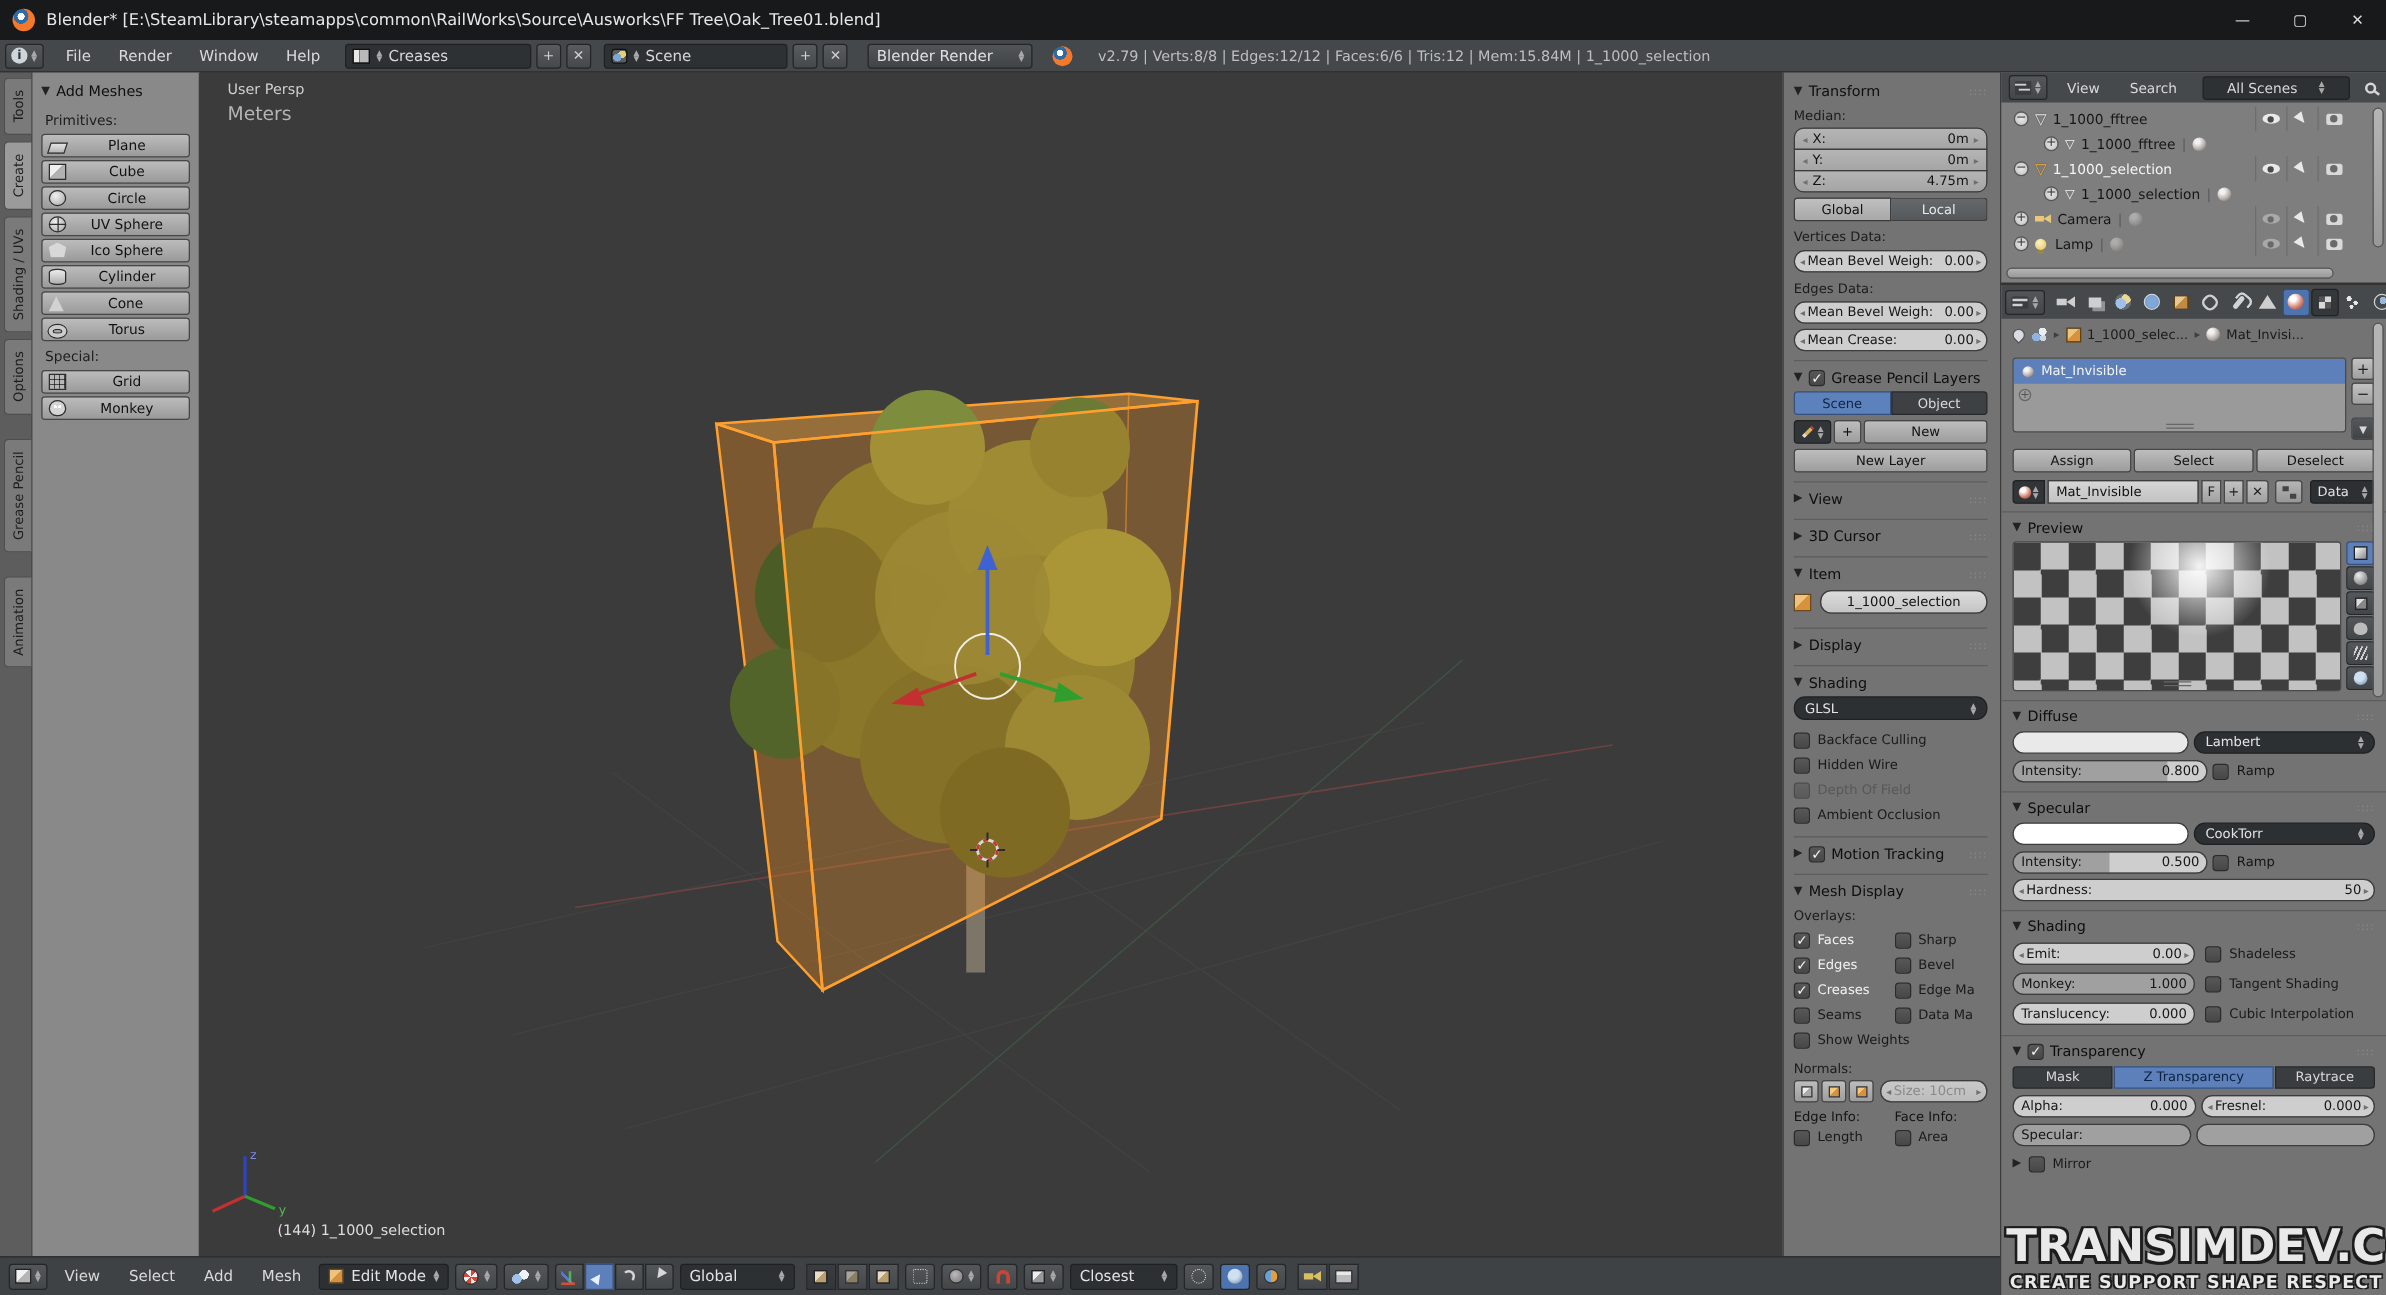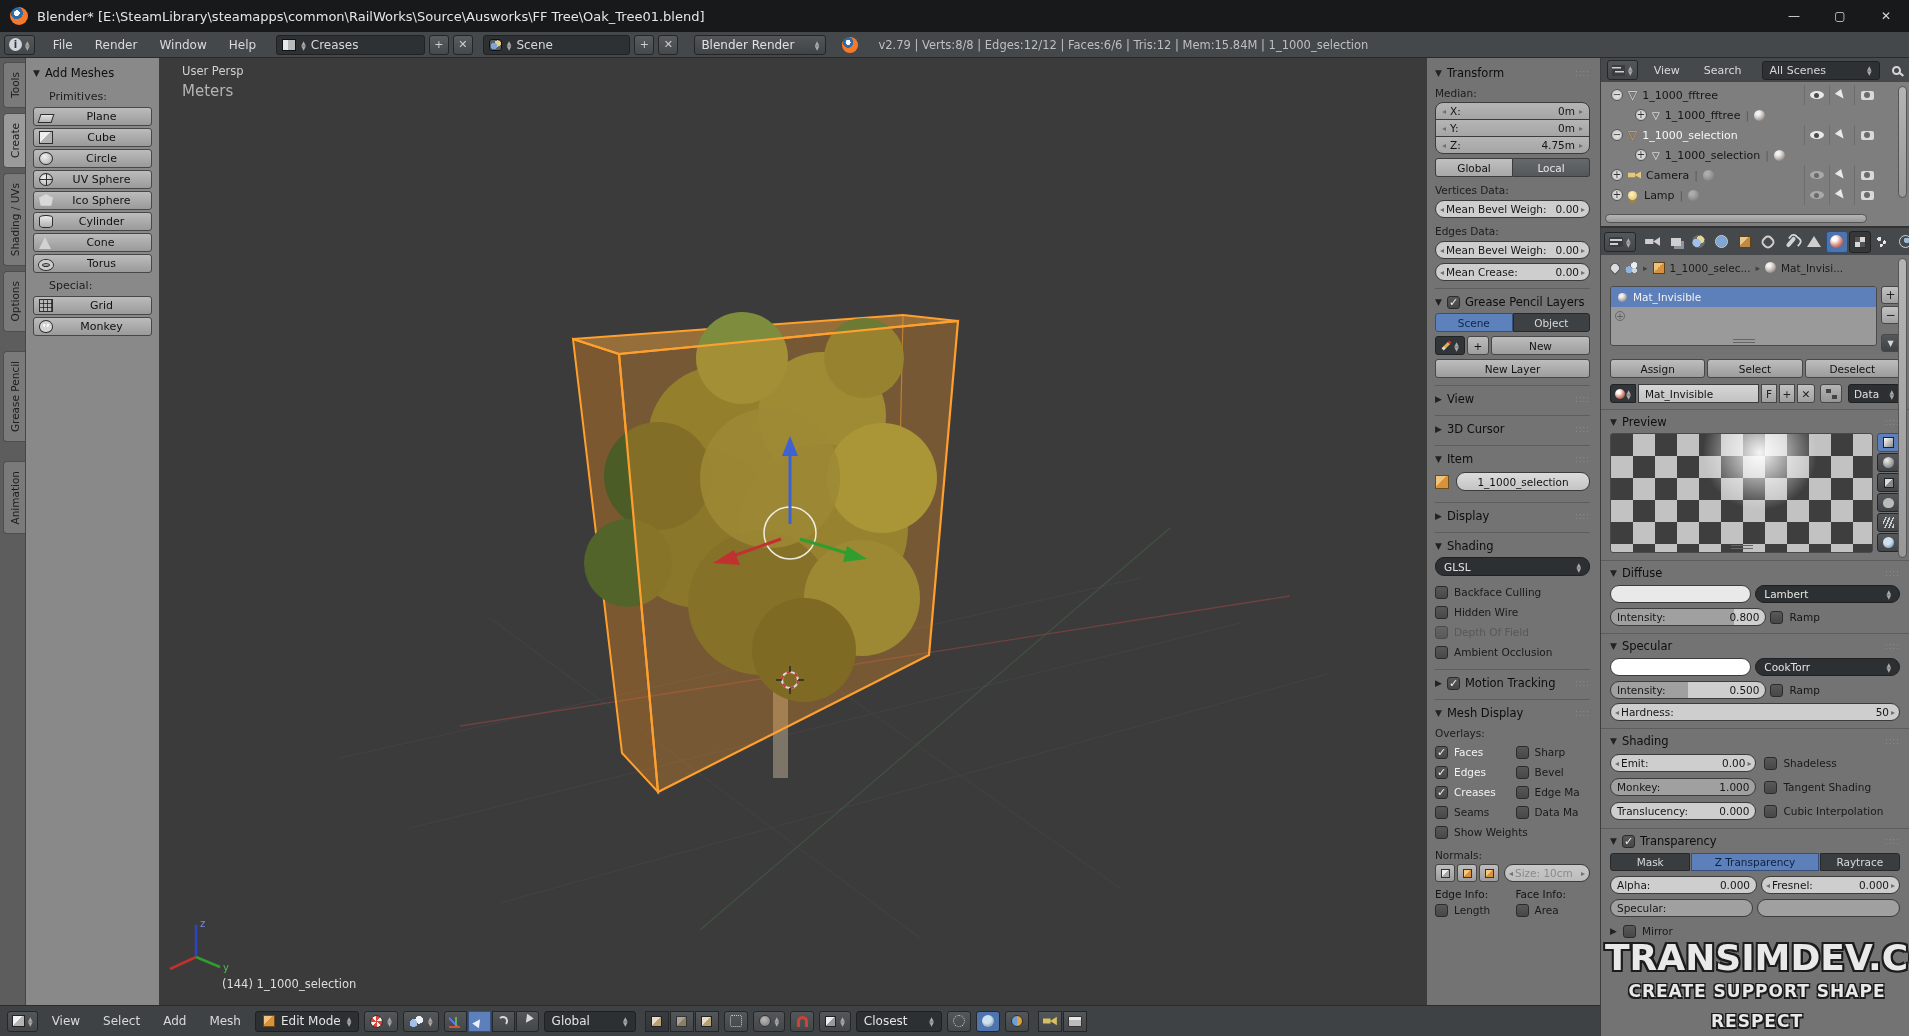--- a/index.html
+++ b/index.html
@@ -31,21 +31,21 @@
 .lefttabs{position:absolute;left:0;top:58px;width:26px;bottom:31px;background:#5d5d5d;border-right:1px solid #454545;display:flex;flex-direction:column;align-items:flex-end;padding-top:4px;gap:5px}
 .vtab{width:22px;padding:9px 0;border-radius:4px 0 0 4px;background:#7a7a7a;border:1px solid #4e4e4e;border-right:none;display:flex;justify-content:center;color:#1d1d1d;font-size:10.5px}
 .vtab span{writing-mode:vertical-rl;transform:rotate(180deg);white-space:nowrap}
 .vtab.active{background:#9b9b9b}
 .vtab.gap{margin-top:14px}
 
 
 .toolshelf{position:absolute;left:26px;top:58px;width:134px;bottom:31px;background:#898989;border-right:1px solid #3c3c3c;padding:5px 7px;font-size:11px;color:#151515}
 .phead{display:flex;align-items:center;gap:5px;font-size:11.5px;color:#0e0e0e;margin:3px 0 10px}
 .tri{font-size:9px;color:#222}
-.seclabel{margin:6px 16px 4px;color:#1d1d1d}
+.seclabel{margin:6px 3px 4px;color:#1d1d1d}
 .tsbtn{height:19px;margin-bottom:2px;background:linear-gradient(#bcbcbc,#9a9a9a);border:1px solid #474747;border-radius:3px;display:flex;align-items:center;padding:0 5px;gap:4px}
 .tsbl{flex:1;text-align:center;color:#111}
 .pic{width:14px;height:13px;flex:0 0 auto}
 .pic-plane{height:9px;margin-top:3px;border:1px solid #2e2e2e;background:linear-gradient(#e4e4e4,#b5b5b5);transform:skewX(-18deg)}
 .pic-cube{border:1px solid #2e2e2e;background:linear-gradient(135deg,#efefef 45%,#b2b2b2 45%)}
 .pic-circle{border:1px solid #2e2e2e;border-radius:50%;background:radial-gradient(circle at 38% 32%,#f0f0f0,#a8a8a8)}
 .pic-uv{border:1px solid #2e2e2e;border-radius:50%;background:linear-gradient(#2e2e2e,#2e2e2e) 0 50%/100% 1px no-repeat,linear-gradient(90deg,#2e2e2e,#2e2e2e) 50% 0/1px 100% no-repeat,radial-gradient(circle at 38% 32%,#f0f0f0,#a8a8a8)}
 .pic-ico{background:#d8d8d8;clip-path:polygon(50% 0,100% 28%,88% 90%,12% 90%,0 28%);border:none}
 .pic-cyl{border:1px solid #2e2e2e;border-radius:45%/22%;background:linear-gradient(#ececec,#b0b0b0)}
 .pic-cone{width:0;height:0;border-left:6px solid transparent;border-right:6px solid transparent;border-bottom:12px solid #d2d2d2}
@@ -104,21 +104,21 @@
 .nbtn{width:20px;height:18px;background:linear-gradient(#bdbdbd,#9d9d9d);border:1px solid #474747;border-radius:3px;display:flex;align-items:center;justify-content:center}
 .nbtn .mini{width:9px;height:9px;border:1px solid #333;background:linear-gradient(135deg,#eee 45%,#aaa 45%)}
 .nbtn.or .mini{background:linear-gradient(135deg,#f3c87f 45%,#d8913c 45%)}
 .pill.ghost{flex:1;background:linear-gradient(#c9c9c9,#bcbcbc);color:#8a8a8a;margin-top:0}
 .infocols{display:grid;grid-template-columns:1fr 1fr;column-gap:6px;margin-top:6px}
 
 
 .outliner{position:absolute;left:1600px;top:58px;width:309px;height:170px;background:#7e7e7e;border-left:1px solid #3c3c3c;border-bottom:2px solid #333;font-size:11px;color:#161616}
 .ohead{height:24px;background:#46494c;display:flex;align-items:center;gap:4px;padding:0 6px;color:#d6d6d6;font-size:11px}
 .i-outl{width:13px;height:11px;background:linear-gradient(#cfcfcf,#cfcfcf) 0 2px/9px 1.5px no-repeat,linear-gradient(#cfcfcf,#cfcfcf) 3px 6px/9px 1.5px no-repeat,#3a3d40}
-.ocombo{display:flex;align-items:center;gap:6px;height:19px;background:#2e3133;border:1px solid #1f2123;border-radius:3px;color:#d8d8d8;padding:0 7px;width:118px;margin-left:6px}
+.ocombo{display:flex;align-items:center;gap:6px;height:19px;background:#2e3133;border:1px solid #1f2123;border-radius:3px;color:#d8d8d8;padding:0 19px;width:118px;margin-left:6px}
 .i-mag{width:9px;height:9px;border:2px solid #d6d6d6;border-radius:50%;position:relative;margin-left:8px}
 .i-mag::after{content:"";width:6px;height:2px;background:#d6d6d6;position:absolute;right:-5px;bottom:-2px;transform:rotate(38deg)}
 .obody{position:relative;padding-top:3px}
 .orow{height:20px;display:flex;align-items:center;padding-left:10px;position:relative}
 .orow.d1{padding-left:34px}
 .exp{width:12px;height:12px;border:1px solid #565656;border-radius:50%;background:radial-gradient(#e9e9e9,#bdbdbd);color:#333;font-size:10px;line-height:10px;text-align:center;margin-right:5px;flex:0 0 auto}
 .oi-mesh{color:#ececec;font-size:12px;margin-right:5px;text-shadow:0 0 1px #333}
 .oi-mesh.sel{color:#ffb040}
 .oi-meshd{color:#f2f2f2;font-size:10px;margin-right:5px}
 .olabel{white-space:nowrap}
@@ -213,21 +213,21 @@
 .grid2{display:grid;grid-template-columns:1.08fr 1fr;gap:4px 8px;align-items:center;margin-top:5px}
 .tmode{display:flex;gap:1px;margin-top:5px}
 .tmb{flex:1;height:18px;background:#3a3d40;border:1px solid #26282a;color:#d8d8d8;display:flex;align-items:center;justify-content:center}
 .tmb:first-child{border-radius:3px 0 0 3px}
 .tmb:last-child{border-radius:0 3px 3px 0}
 .tmb.active{background:#5d80ba;color:#0d2240;border-color:#35507e}
 .tmb.zt{flex:1.6}
 .pscroll{position:absolute;right:2px;top:30px;width:9px;height:300px;background:linear-gradient(#b5b5b5,#989898);border:1px solid #555;border-radius:5px}
 .wm{position:absolute;left:4px;right:0;bottom:0px;text-align:center;z-index:60;color:#e9e9e9;font-weight:bold;pointer-events:none;font-family:"DejaVu Sans",sans-serif}
 .wm1{font-size:36px;line-height:36px;letter-spacing:0px;text-shadow:2px 2px 0 #1c1c1c,-2px -2px 0 #1c1c1c,2px -2px 0 #1c1c1c,-2px 2px 0 #1c1c1c,0 2px 0 #1c1c1c,2px 0 0 #1c1c1c}
-.wm2{font-size:17px;line-height:30px;letter-spacing:1px;text-shadow:1.5px 1.5px 0 #1c1c1c,-1.5px -1.5px 0 #1c1c1c,1.5px -1.5px 0 #1c1c1c,-1.5px 1.5px 0 #1c1c1c}
+.wm2{font-size:14px;line-height:20px;letter-spacing:1px;text-shadow:1.5px 1.5px 0 #1c1c1c,-1.5px -1.5px 0 #1c1c1c,1.5px -1.5px 0 #1c1c1c,-1.5px 1.5px 0 #1c1c1c}
 
 
 .vhead{position:absolute;left:0;width:1600px;bottom:0;height:31px;background:#3e4245;border-top:1px solid #292c2e;display:flex;align-items:center;gap:5px;padding:0 7px;font-size:12px;color:#dcdcdc}
 .vh-ed{display:flex;align-items:center;gap:3px;height:21px;background:linear-gradient(#53575a,#44474a);border:1px solid #242628;border-radius:3px;padding:0 4px}
 .i-vp3d{width:13px;height:12px;background:linear-gradient(135deg,#f2f2f2 45%,#b5b5b5 45%);border:1px solid #222}
 .vmenu{padding:0 9px;color:#dadada}
 .modecombo{display:flex;align-items:center;gap:6px;height:21px;background:#2d3033;border:1px solid #1e2022;border-radius:3px;padding:0 7px;color:#e3e3e3}
 .i-editmode{width:12px;height:12px;border:1px solid #6b4a1e;background:linear-gradient(135deg,#f0c37c 45%,#d8913c 45%)}
 .icombo{display:flex;align-items:center;gap:4px;height:21px;background:linear-gradient(#53575a,#44474a);border:1px solid #242628;border-radius:3px;padding:0 5px}
 .i-lifering{width:13px;height:13px;border-radius:50%;background:conic-gradient(#d8473a 0 12%,#f0f0f0 0 25%,#d8473a 0 37%,#f0f0f0 0 50%,#d8473a 0 62%,#f0f0f0 0 75%,#d8473a 0 87%,#f0f0f0 0);border:1px solid #333}

